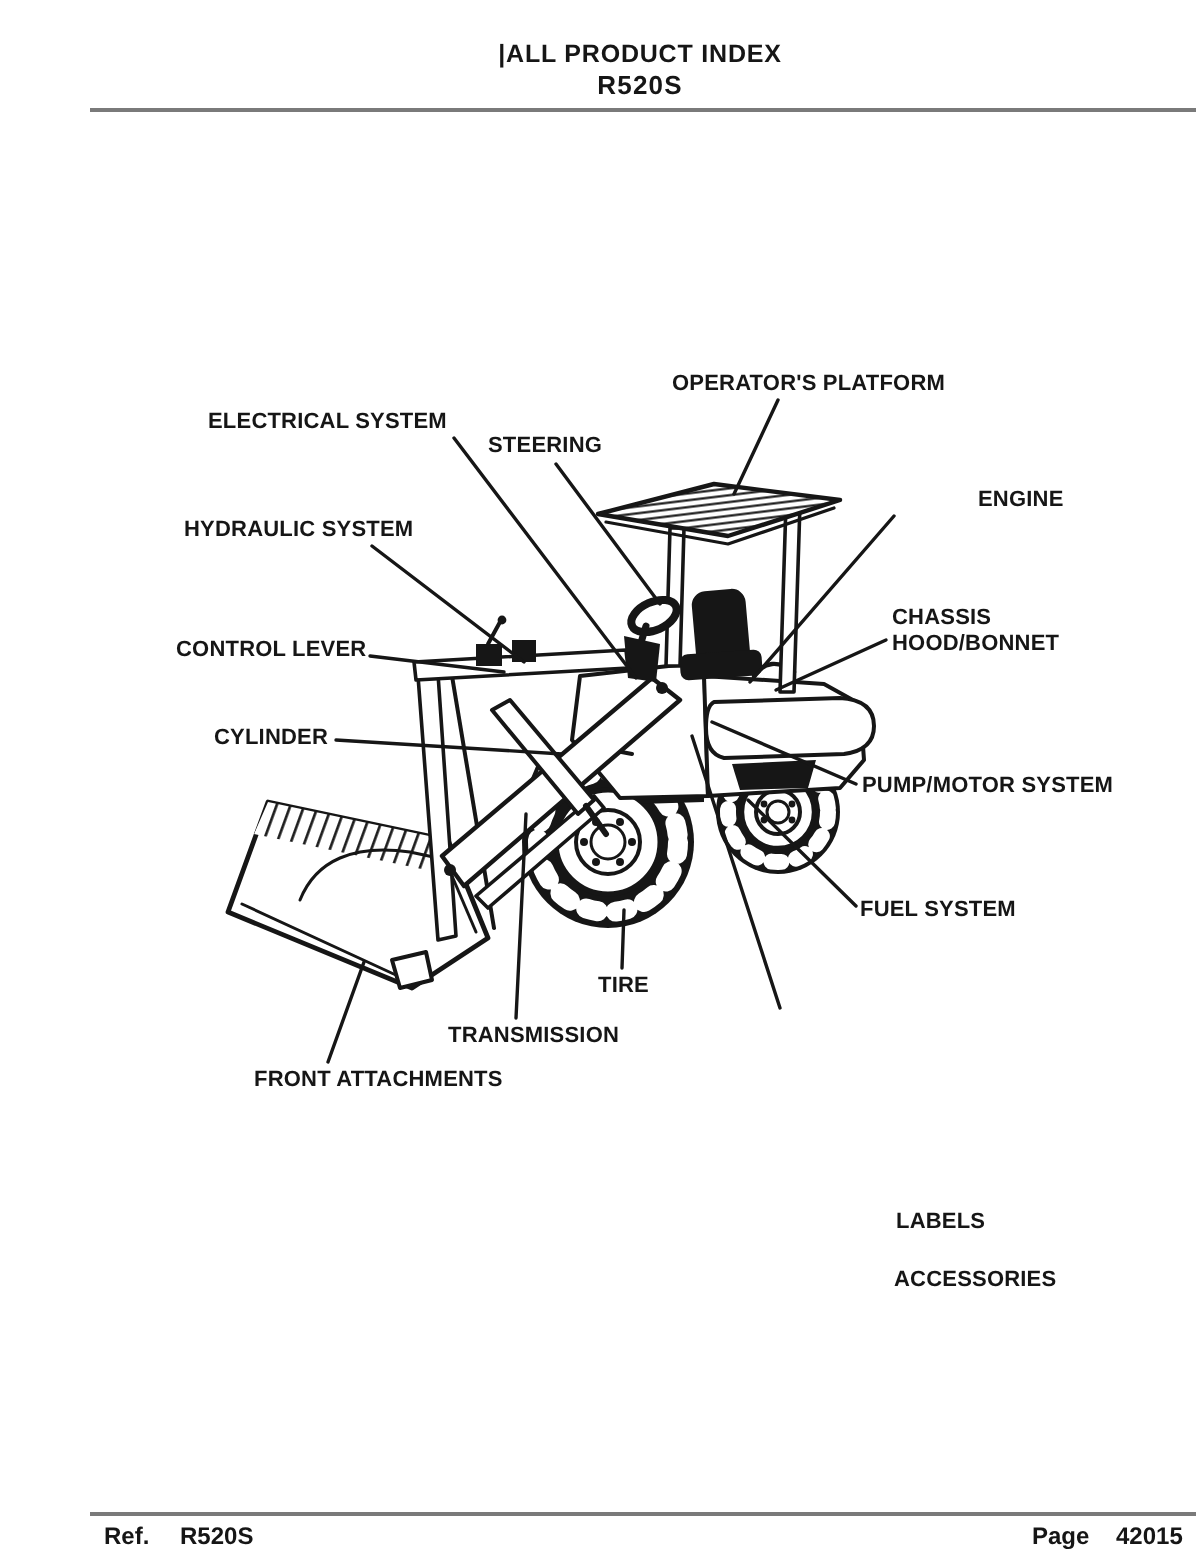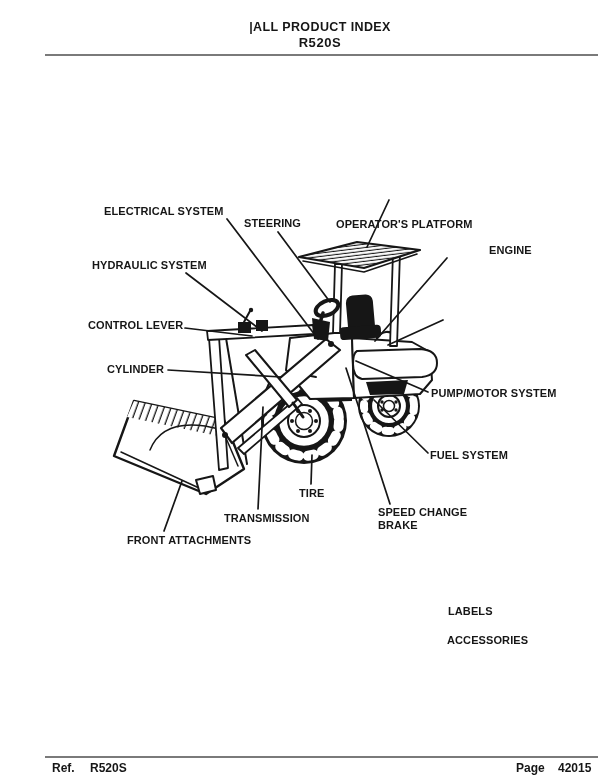--- a/index.html
+++ b/index.html
@@ -20,21 +20,21 @@
   .ftr .ref-l{position:absolute;left:52px;}
   .ftr .ref-v{position:absolute;left:90px;}
   .ftr .pg-l{position:absolute;left:516px;}
   .ftr .pg-v{position:absolute;left:558px;}
   
   svg.art{position:absolute;left:0;top:0;}
   
   .lbl{position:absolute;font-size:11px;font-weight:bold;line-height:13px;
        letter-spacing:.1px;white-space:nowrap;}
   .lbl.wrap{white-space:normal;}
-  .p0{left:336px;top:186px;margin-top:32px;}
+  .p0{left:336px;top:186px;}
   .p1{left:104px;top:205px;}
   .p2{left:244px;top:217px;}
   .p3{left:449px;top:244px;margin-left:40px;}
   .p4{left:92px;top:259px;}
   .p5{left:446px;top:303px;width:100px;}
   .p6{left:88px;top:319px;}
   .p7{left:107px;top:363px;}
   .p8{left:431px;top:387px;}
   .p9{left:430px;top:449px;text-align:right;}
   .p10{left:299px;top:487px;}
@@ -164,27 +164,27 @@
       <line x1="390" y1="504" x2="346" y2="368"></line>
       <line x1="164" y1="531" x2="182" y2="481"></line>
     </g>
   </svg>
 
   <div class="lbl p0">OPERATOR'S PLATFORM</div>
   <div class="lbl p1">ELECTRICAL SYSTEM</div>
   <div class="lbl p2">STEERING</div>
   <div class="lbl p3">ENGINE</div>
   <div class="lbl p4">HYDRAULIC SYSTEM</div>
+  <div class="lbl p5 wrap">CHASSIS HOOD/BONNET</div>
   <div class="lbl p6">CONTROL LEVER</div>
   <div class="lbl p7">CYLINDER</div>
   <div class="lbl p8">PUMP/MOTOR SYSTEM</div>
   <div class="lbl p9">FUEL SYSTEM</div>
   <div class="lbl p10">TIRE</div>
   <div class="lbl p11">TRANSMISSION</div>
-  <div class="lbl p12 wrap">SPEED CHANGE BRAKE</div>
   <div class="lbl p13">FRONT ATTACHMENTS</div>
   <div class="lbl p14">LABELS</div>
   <div class="lbl p15">ACCESSORIES</div>
 
   <div class="rule bot"></div>
   <div class="ftr">
     <span class="ref-l">Ref.</span>
     <span class="ref-v">R520S</span>
     <span class="pg-l">Page</span>
     <span class="pg-v">42015</span>

